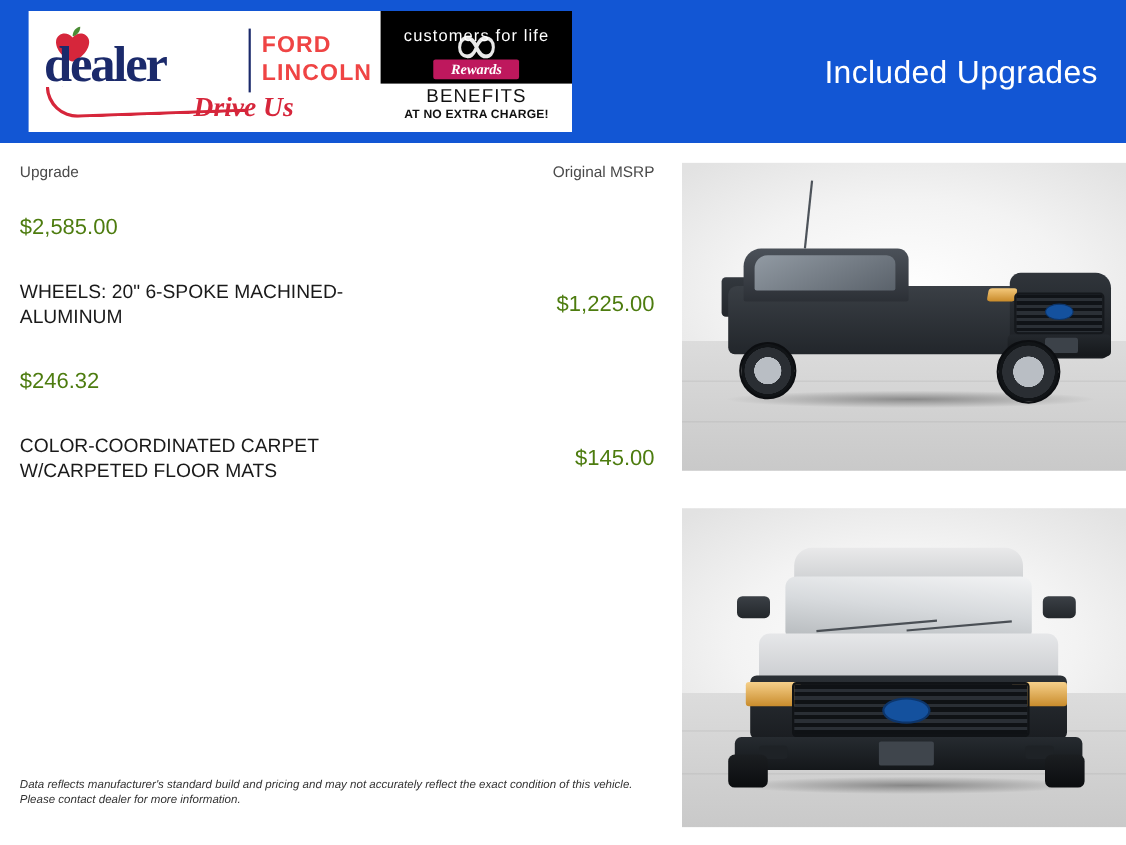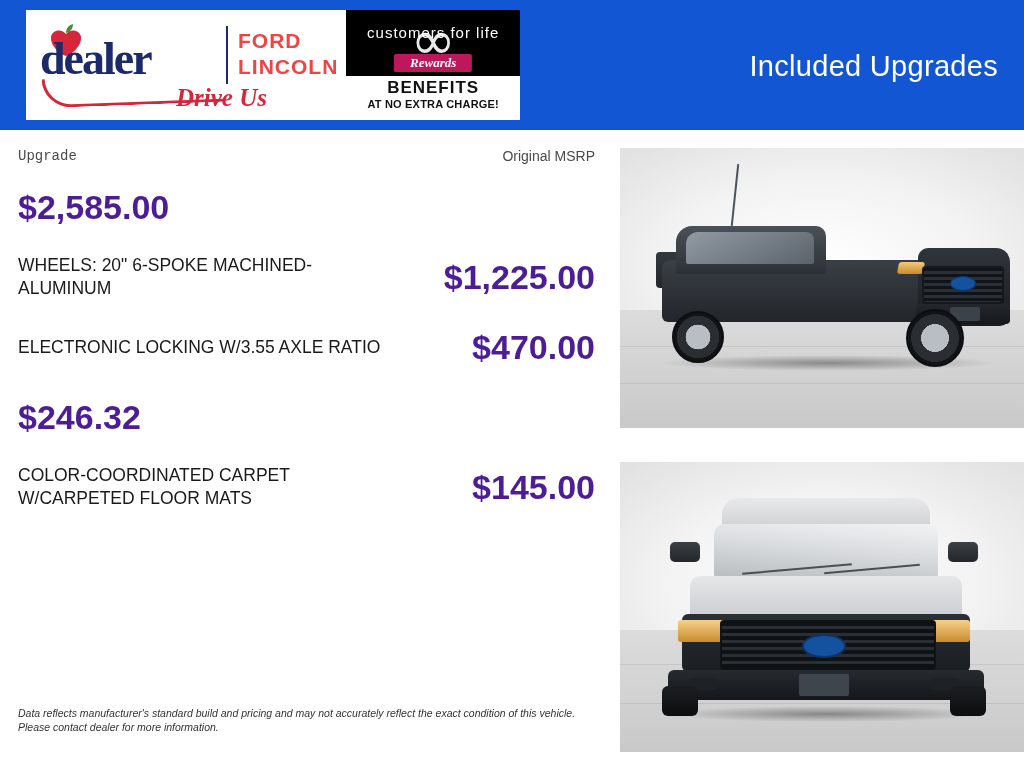--- a/index.html
+++ b/index.html
@@ -156,21 +156,21 @@
   .benefits {
     height: 44px;
     background: #ffffff;
     color: #111111;
     text-align: center;
     padding-top: 2px;
     box-sizing: border-box;
   }
   .benefits-main {
     font-size: 17px;
-    font-weight: bold;
+    font-weight: normal;
     letter-spacing: 1px;
   }
   .benefits-sub {
     font-size: 11px;
     font-weight: bold;
     letter-spacing: 0.2px;
   }
 
   
   .table-area {
@@ -183,21 +183,20 @@
   .col-headers {
     position: relative;
     height: 42px;
   }
   .col-header-upgrade {
     position: absolute;
     left: 18px;
     top: 18px;
     font-size: 14px;
     color: #4a4a4a;
-    font-family: Liberation Mono, monospace;
   }
   .col-header-msrp {
     position: absolute;
     right: 25px;
     top: 18px;
     font-size: 14px;
     color: #4a4a4a;
   }
   .rows {
     position: relative;
@@ -210,23 +209,23 @@
     padding: 0 25px 0 18px;
     box-sizing: border-box;
   }
   .row-label {
     font-size: 17.5px;
     color: #1a1a1a;
     line-height: 23px;
     max-width: 370px;
   }
   .row-price {
-    font-size: 34px;
-    font-weight: bold;
-    color: #4c1d95;
+    font-size: 20px;
+    font-weight: normal;
+    color: #4d7c0f;
     white-space: nowrap;
   }
   .disclaimer {
     position: absolute;
     left: 18px;
     top: 576px;
     width: 580px;
     font-size: 10.5px;
     font-style: italic;
     color: #333333;
@@ -590,24 +589,20 @@
     <div class="col-header-msrp">Original MSRP</div>
   </div>
 
   <div class="rows">
     <div class="row">
       <div class="row-price">$2,585.00</div>
     </div>
     <div class="row">
       <div class="row-label">WHEELS: 20" 6-SPOKE MACHINED-ALUMINUM</div>
       <div class="row-price">$1,225.00</div>
-    </div>
-    <div class="row">
-      <div class="row-label">ELECTRONIC LOCKING W/3.55 AXLE RATIO</div>
-      <div class="row-price">$470.00</div>
     </div>
     <div class="row">
       <div class="row-price">$246.32</div>
     </div>
     <div class="row">
       <div class="row-label">COLOR-COORDINATED CARPET W/CARPETED FLOOR MATS</div>
       <div class="row-price">$145.00</div>
     </div>
   </div>
 

